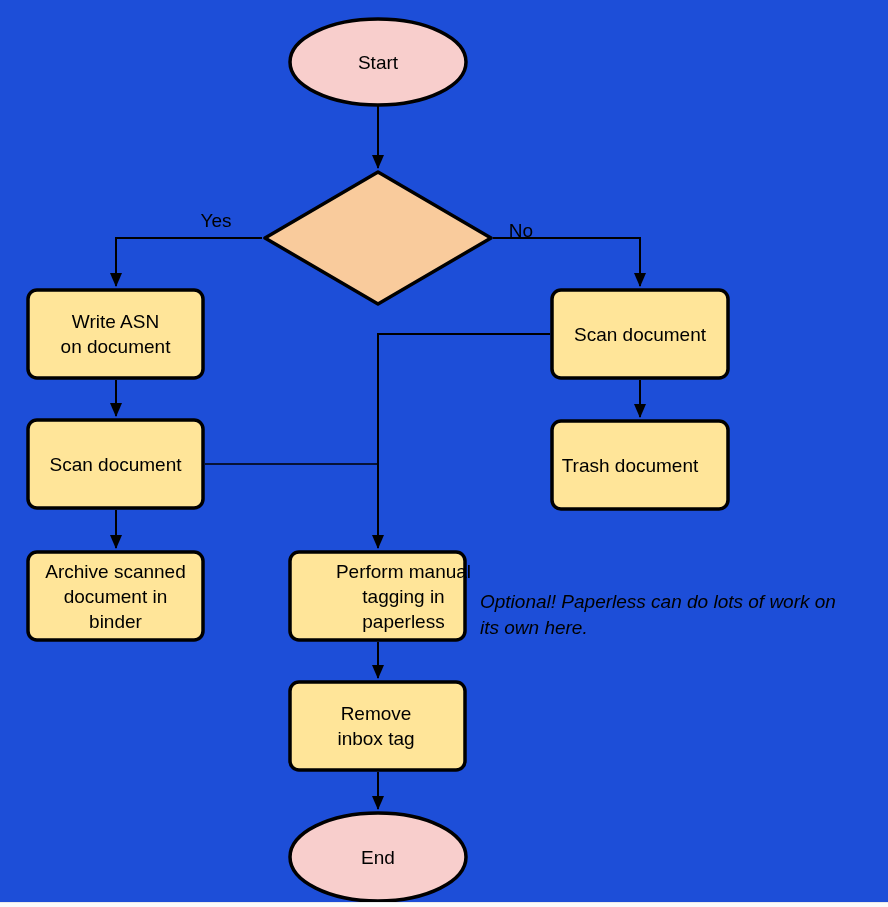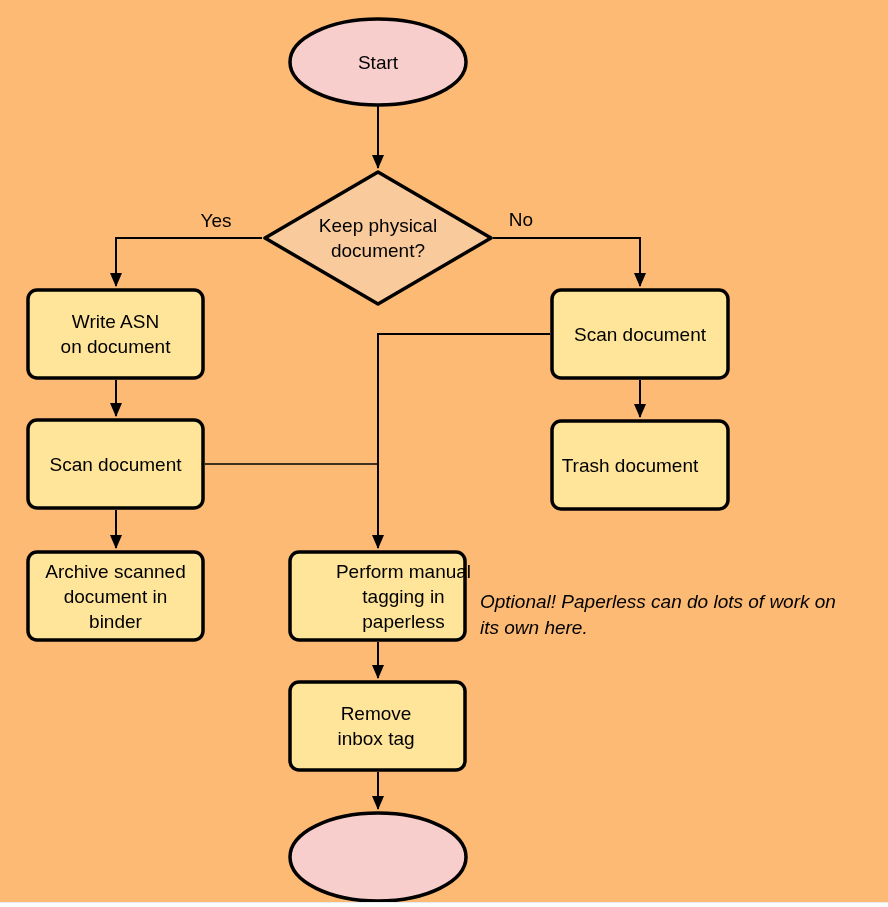--- a/index.html
+++ b/index.html
@@ -1,20 +1,20 @@
 <!DOCTYPE html>
 <html><head>
 <meta charset="utf-8">
 <style>
   html, body { margin: 0; padding: 0; background: #ffffff; }
   .stage {
     position: relative;
     width: 888px;
     height: 907px;
-    background: #fdba74;
+    background: #1d4ed8;
     overflow: hidden;
     font-family: "Liberation Sans", sans-serif;
     color: #000000;
   }
   svg.canvas { position: absolute; left: 0; top: 0; }
   .shape-term { fill: #f8cecc; stroke: #000000; stroke-width: 3.5; }
   .shape-proc { fill: #ffe599; stroke: #000000; stroke-width: 3.5; }
   .shape-dec  { fill: #f9cb9c; stroke: #000000; stroke-width: 3.5; stroke-linejoin: round; }
   .edge       { fill: none; stroke: #000000; stroke-width: 2; marker-end: url(#arrowhead); }
   .edge-plain { fill: none; stroke: #000000; stroke-width: 1.6; }
@@ -90,22 +90,20 @@
     <rect class="shape-proc" x="28" y="552" width="175" height="88" rx="9"></rect>
     <rect class="shape-proc" x="552" y="290" width="176" height="88" rx="9"></rect>
     <rect class="shape-proc" x="552" y="421" width="176" height="88" rx="9"></rect>
     <rect class="shape-proc" x="290" y="552" width="175" height="88" rx="9"></rect>
     <rect class="shape-proc" x="290" y="682" width="175" height="88" rx="9"></rect>
     <ellipse class="shape-term" cx="378" cy="857" rx="88" ry="44"></ellipse>
   </svg>
 
   <div class="lbl" style="left:290px; top:19px;  width:176px; height:86px;">Start</div>
 
-  <div class="lbl" style="left:265px; top:173px; width:226px; height:130px;">Keep physical
-document?</div>
 
   <div class="lbl" style="left:28px;  top:290px; width:175px; height:88px;border-radius:24px;">Write ASN
 on document</div>
 
   <div class="lbl" style="left:28px;  top:420px; width:175px; height:88px;">Scan document</div>
 
   <div class="lbl" style="left:28px;  top:552px; width:175px; height:88px;">Archive scanned
 document in
 binder</div>
 
@@ -113,24 +111,25 @@
 
   <div class="lbl" style="left:552px; top:421px; width:156px; height:88px;">Trash document</div>
 
   <div class="lbl" style="left:290px; top:552px; width:175px; height:88px;padding-left:26px;">Perform manual
 tagging in
 paperless</div>
 
   <div class="lbl" style="left:290px; top:682px; width:172px; height:88px;">Remove
 inbox tag</div>
 
+  <div class="lbl" style="left:290px; top:813px; width:176px; height:88px;">End</div>
 
   <div class="edge-lbl" style="left:188px; top:210px;">Yes</div>
 
-  <div class="edge-lbl" style="left:493px; top:209px;">No</div>
+  <div class="edge-lbl" style="left:493px; top:220px;">No</div>
 
   <div class="annotation">Optional! Paperless can do lots of work on
 its own here.</div>
 
   <div class="bottom-divider"></div>
   <div class="bottom-strip"></div>
 
 </div>
 
 </body></html>

